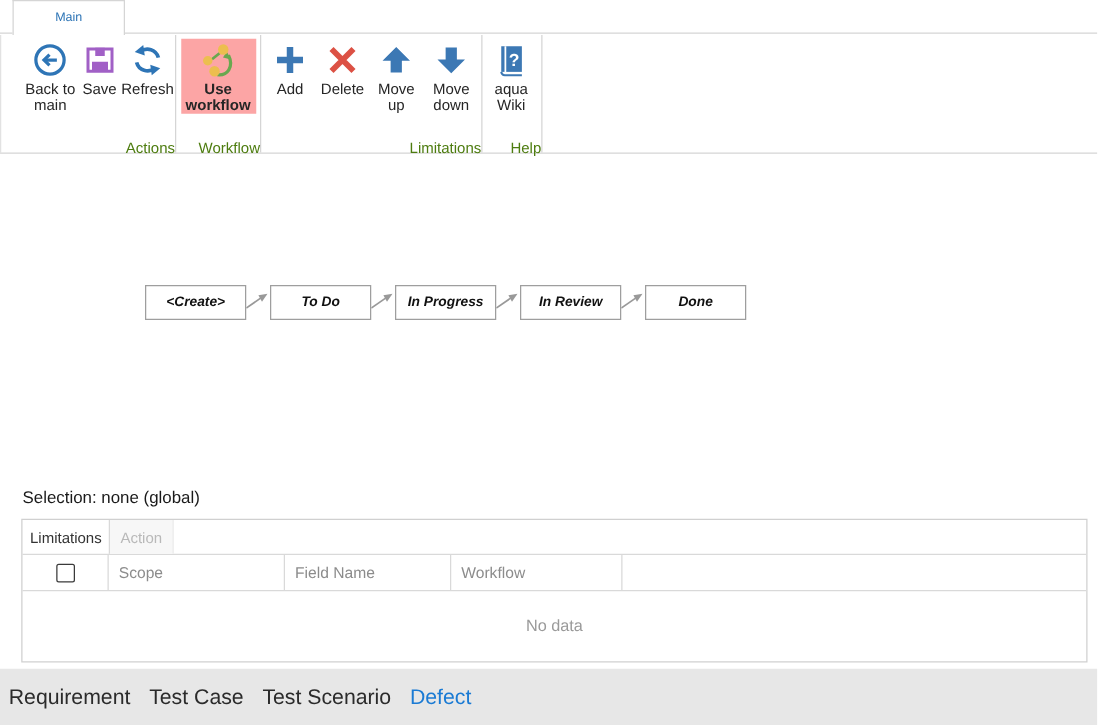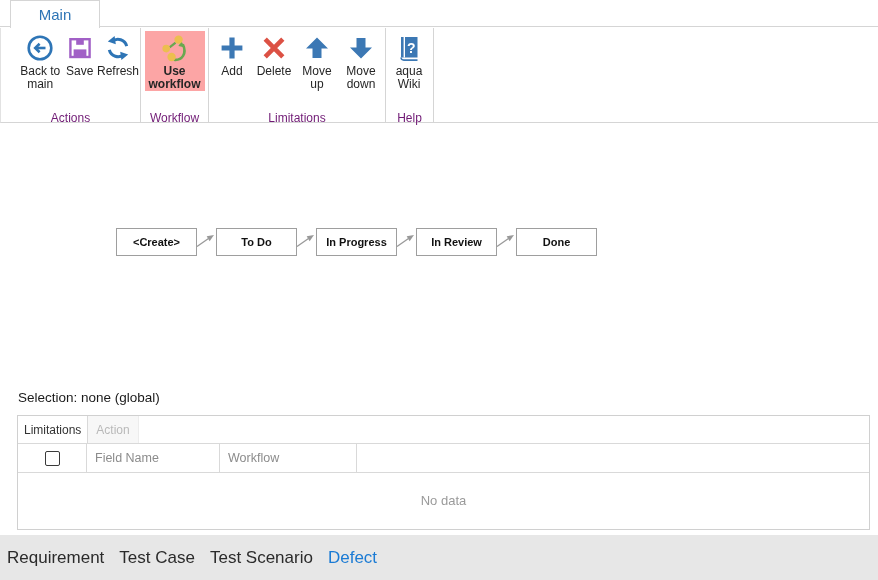--- a/index.html
+++ b/index.html
@@ -6,28 +6,28 @@
   html,body { width:878px; height:580px; background:#fff;
     font-family:"Liberation Sans", sans-serif; }
   #app { position:relative; width:878px; height:580px; overflow:hidden; background:#fff; }
 
   
   .tabbar { position:absolute; top:0; left:0; width:878px; height:27px; background:#fff;
     border-bottom:1px solid #d5d5d5; }
   .tab-main { position:absolute; top:0; left:10px; width:90px; height:28px; background:#fff;
     border:1px solid #d5d5d5; border-bottom:none; z-index:2;
     display:flex; align-items:center; justify-content:center;
-    color:#2e75b6; font-size:15px; }
+    color:#2e75b6; font-size:10px; }
 
   
   .ribbon { position:absolute; top:28px; left:0; width:878px; height:95px; background:#fff;
     border-bottom:1px solid #d5d5d5; border-left:1px solid #e2e2e2; display:flex; }
   .rgroup { display:flex; flex-direction:column; border-right:1px solid #d5d5d5; }
   .rgroup-buttons { flex:1; display:flex; align-items:stretch; padding:3px 1px 0 1px; }
-  .rgroup-label { text-align:center; font-size:12px; color:#701a75; padding:1px 0 4px;margin-top:19px; }
+  .rgroup-label { text-align:right; font-size:12px; color:#4d7c0f; padding:1px 0 4px;margin-top:19px; }
   .rbtn { display:flex; flex-direction:column; align-items:center; padding-top:3px;
     font-size:12px; line-height:13px; color:#262626; text-align:center; cursor:default; }
   .rbtn .ricon { width:28px; height:28px; margin-bottom:3px; }
   .rbtn.selected { background:#fca5a5;font-weight:bold; }
   .g-actions { width:140px; }
   .g-workflow { width:68px; }
   .g-limitations { width:177px; }
   .g-help { width:48px; }
   .w-backtomain { width:48px; margin-left:18px; }
   .w-save { width:41px; margin-left:2px; }
@@ -36,21 +36,21 @@
   .w-add { width:40px; margin-left:2px; }
   .w-delete { width:44px;text-align:center; }
   .w-moveup { width:42px; }
   .w-movedown { width:46px; }
   .w-wiki { width:44px; }
 
   
   .wf-row { position:absolute; left:116px; top:228px; display:flex; align-items:center; }
   .wf-box { width:81px; height:28px; background:#fff; border:1px solid #9e9e9e;
     display:flex; align-items:center; justify-content:center;
-    font-size:11px; font-weight:bold; color:#111; }
+    font-size:11px; font-weight:bold; color:#111;font-style:italic; }
   .wf-arrow { width:19px; height:28px; display:block; }
 
   
   .selection-line { position:absolute; left:18px; top:390px; font-size:13.5px; color:#1a1a1a; }
 
   
   .panel { position:absolute; left:17px; top:415px; width:853px; height:115px;
     border:1px solid #d0d0d0; background:#fff; }
   .panel-tabs { height:28px; border-bottom:1px solid #d9d9d9; display:flex; }
   .ptab { display:flex; align-items:center; padding:0 6px; font-size:12px; }
@@ -227,20 +227,23 @@
         <span>Limitations</span>
       </div>
       <div class="ptab disabled">
         <span>Action</span>
       </div>
     </div>
     <div class="grid-header">
       <div class="gh-cell gh-check">
         <div class="cb"></div>
       </div>
+      <div class="gh-cell gh-scope">
+        <span>Scope</span>
+      </div>
       <div class="gh-cell gh-field">
         <span>Field Name</span>
       </div>
       <div class="gh-cell gh-cond">
         <span>Workflow</span>
       </div>
       <div class="gh-cell gh-last"></div>
     </div>
     <div class="grid-body">
       <span>No data</span>

